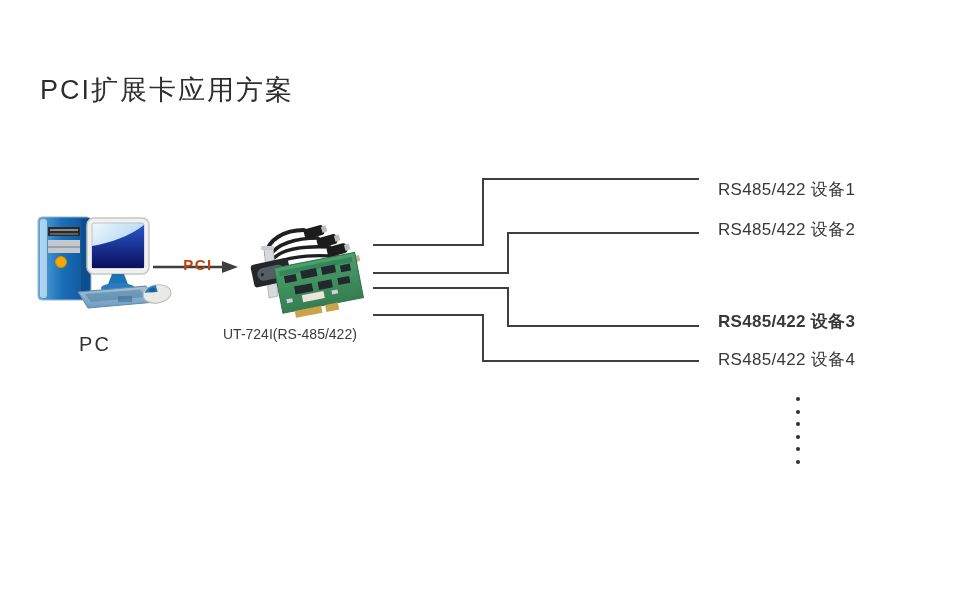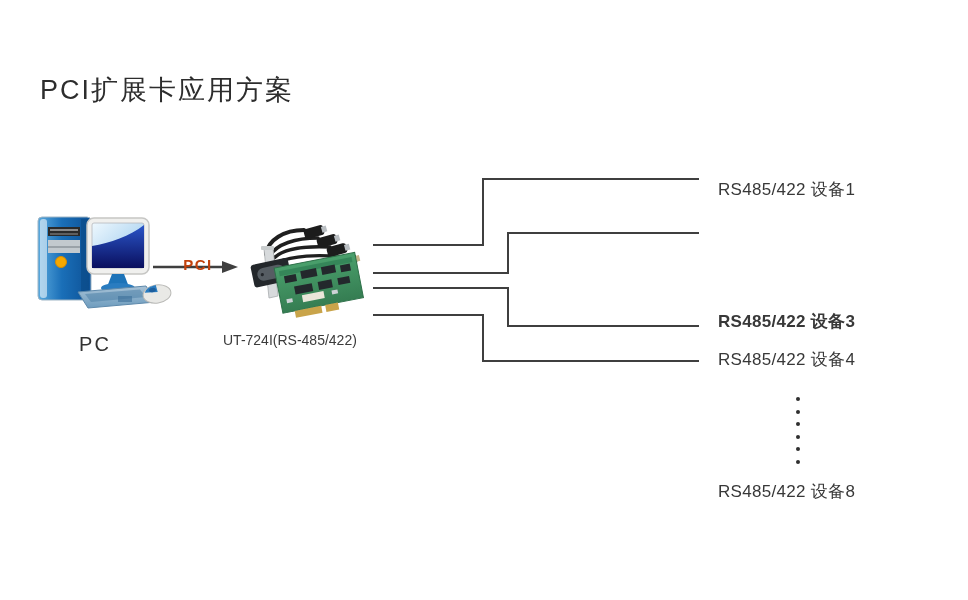--- a/index.html
+++ b/index.html
@@ -36,21 +36,20 @@
     letter-spacing:2px;
     color:#333333;
     margin-top:10px;
   }
   #card-models{
     left:223px;top:326px;
     font-size:14px;
     line-height:17.5px;
     color:#3b3b3b;
     white-space:nowrap;
-    margin-top:6px;
   }
   .device-label{
     left:718px;
     font-size:17px;
     line-height:20px;
     letter-spacing:0.3px;
     color:#383838;
     white-space:nowrap;
   }
   #device-1{top:180px;}
@@ -212,23 +211,23 @@
 
   <div id="bus-label" class="abs">PCI</div>
 
   <div id="pc-label" class="abs">PC</div>
 
   <div id="card-models" class="abs">
     <div>UT-724I(RS-485/422)</div>
   </div>
 
   <div id="device-1" class="abs device-label">RS485/422 设备1</div>
+  <div id="device-2" class="abs device-label">RS485/422 设备2</div>
   <div id="device-3" class="abs device-label">RS485/422 设备3</div>
   <div id="device-4" class="abs device-label">RS485/422 设备4</div>
-  <div id="device-8" class="abs device-label">RS485/422 设备8</div>
 
   <div id="ellipsis" class="abs">
       <div class="dot"></div>
       <div class="dot"></div>
       <div class="dot"></div>
       <div class="dot"></div>
       <div class="dot"></div>
       <div class="dot"></div>
     </div>
 

